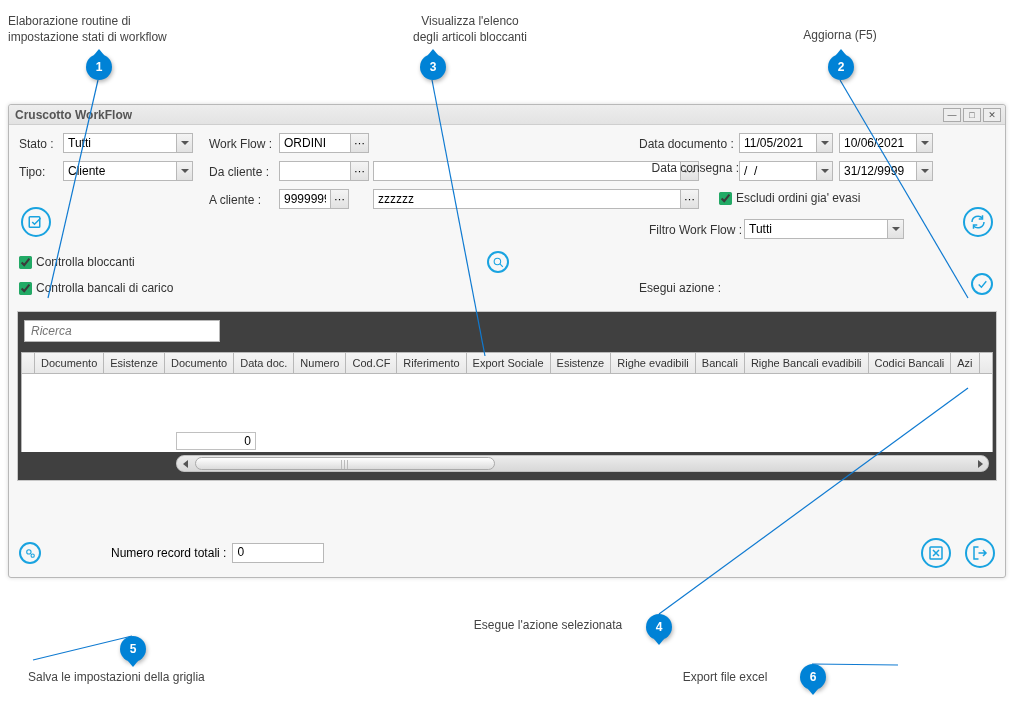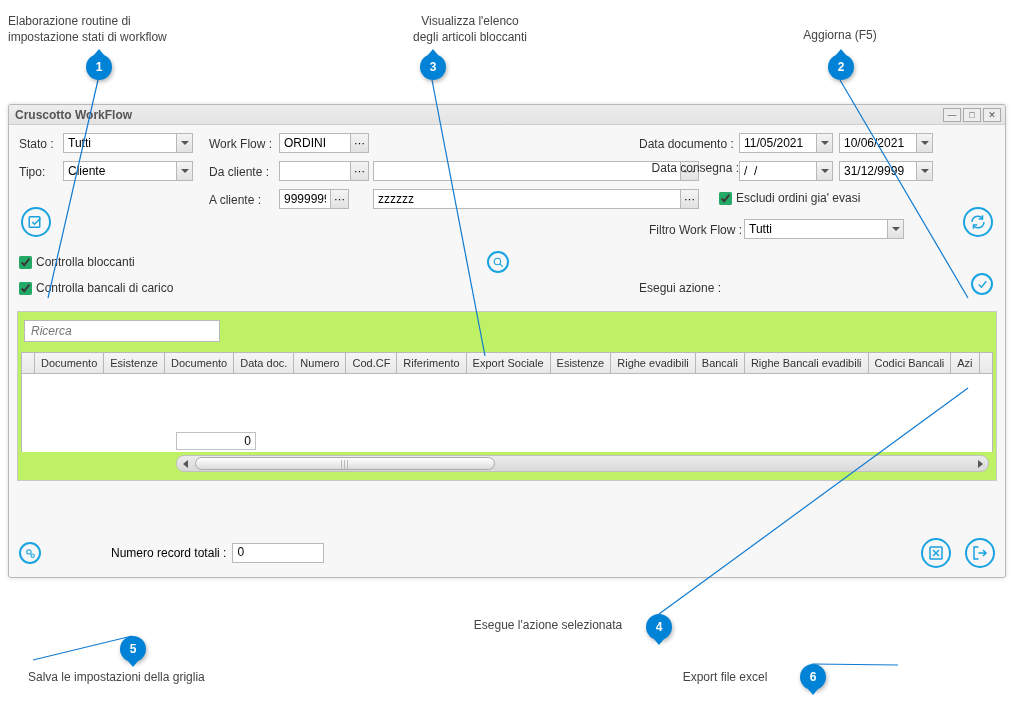--- a/index.html
+++ b/index.html
@@ -33,21 +33,21 @@
 .circle-btn { position:absolute; width:30px; height:30px; border-radius:50%; border:2px solid #19a3e0; display:flex; align-items:center; justify-content:center; background:#f7f7f7; cursor:pointer; }
 .circle-btn svg { width:18px; height:18px; }
 .circle-small { width:22px; height:22px; }
 .circle-small svg { width:13px; height:13px; }
 
 
 .search-box { position:absolute; left:14px; top:216px; width:196px; height:22px; border:1px solid #b8b8b8; background:#fff; }
 .search-box input { border:none; width:100%; height:100%; padding:0 6px; font-size:12px; font-style:italic; color:#999; outline:none; }
 
 
-.grid-wrap { position:absolute; left:8px; top:206px; right:8px; height:170px; background:#bef264; border:1px solid #c8c8c8; }
+.grid-wrap { position:absolute; left:8px; top:206px; right:8px; height:170px; background:#404040; border:1px solid #c8c8c8; }
 .grid-header { position:absolute; top:40px; left:3px; right:3px; height:22px; display:flex; border:1px solid #b8b8b8; background:linear-gradient(#f5f5f5,#e8e8e8); overflow:hidden; }
 .grid-header .col { border-right:1px solid #b8b8b8; padding:4px 6px; white-space:nowrap; font-size:11px; color:#333; }
 .grid-body { position:absolute; top:62px; left:3px; right:3px; bottom:28px; background:#fff; border-left:1px solid #b8b8b8; border-right:1px solid #b8b8b8; }
 
 .grid-footer { position:absolute; bottom:4px; left:3px; right:3px; height:44px; }
 .footer-cell { position:absolute; left:155px; top:0; width:80px; height:18px; border:1px solid #c0c0c0; background:#fff; text-align:right; padding:1px 4px; }
 .hscroll { position:absolute; left:155px; right:4px; bottom:4px; height:17px; background:linear-gradient(#ececec,#d8d8d8); border:1px solid #c0c0c0; border-radius:8px; }
 .hscroll .arrow-l,.hscroll .arrow-r { position:absolute; top:0; width:16px; height:15px; display:flex; align-items:center; justify-content:center; }
 .hscroll .arrow-l { left:0; } .hscroll .arrow-r { right:0; }
 .hscroll .arrow-l::after { content:""; border-top:4px solid transparent; border-bottom:4px solid transparent; border-right:5px solid #555; }

